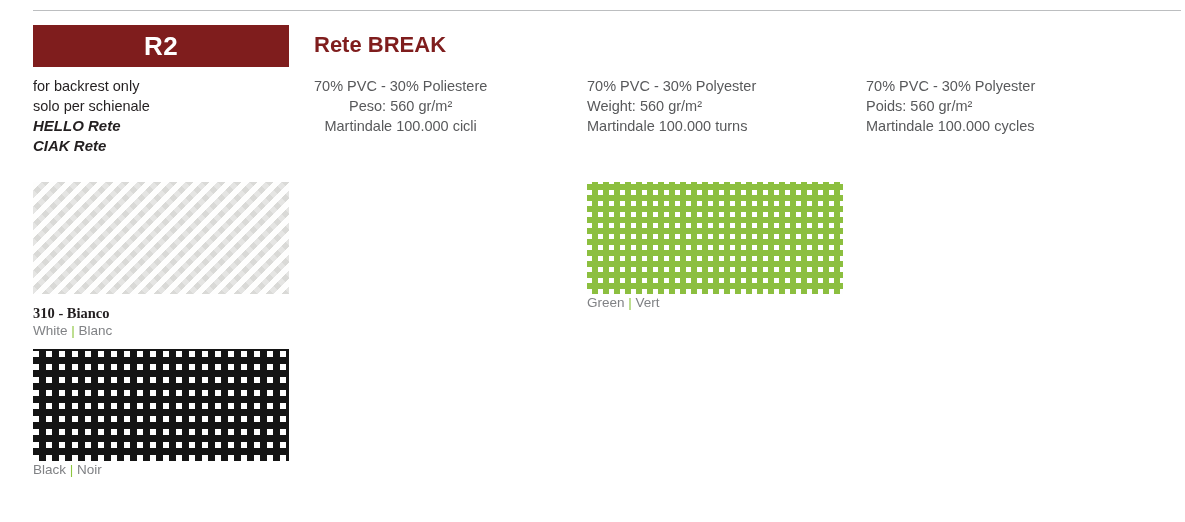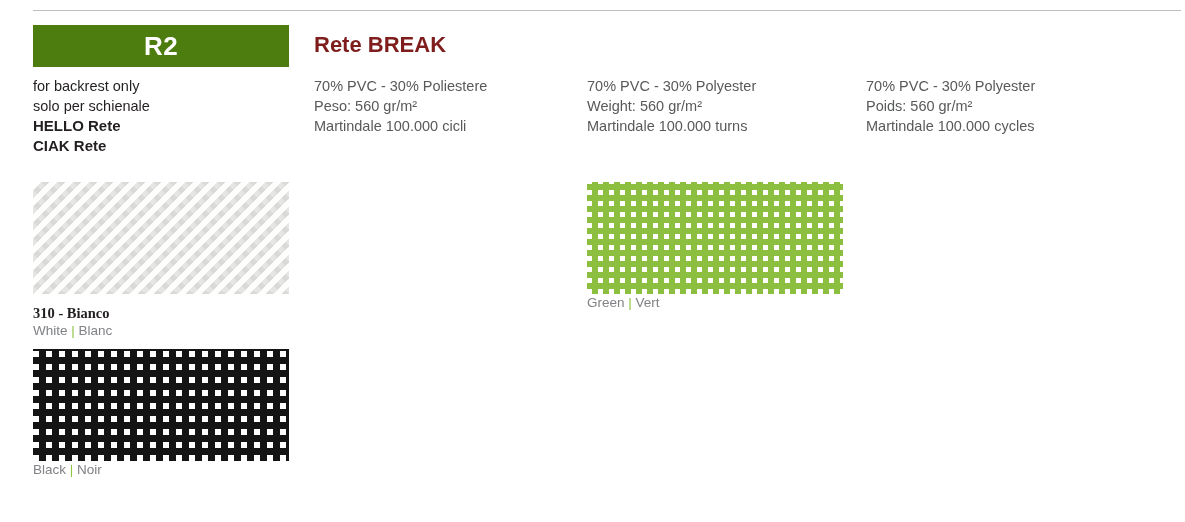--- a/index.html
+++ b/index.html
@@ -26,59 +26,60 @@
   
   .left-col {
     position: absolute;
     left: 33px;
     top: 25px;
     width: 256px;
   }
   .code-banner {
     width: 256px;
     height: 42px;
-    background: #4d7c0f;
+    background: #7f1d1d;
     color: #ffffff;
     font-size: 26px;
     font-weight: bold;
     display: flex;
     align-items: center;
     justify-content: center;
     letter-spacing: 0.5px;
   }
   .left-lines {
     margin-top: 9px;
   }
   .left-lines div {
     font-size: 14.5px;
     line-height: 20px;
     color: #231f20;
   }
   .left-bold {
     font-weight: bold;
     font-size: 15px !important;
     line-height: 20px;
+    font-style: italic;
   }
   
   .title {
     position: absolute;
     left: 314px;
     top: 32px;
     font-size: 22px;
     font-weight: bold;
     color: #7f1d1d;
   }
   .spec-block {
     position: absolute;
     top: 76px;
     font-size: 14.5px;
     line-height: 20px;
     color: #58595b;
   }
-  .spec-it { left: 314px; }
+  .spec-it { left: 314px; text-align: center; }
   .spec-en { left: 587px; }
   .spec-fr { left: 866px; }
   .spec-block div { white-space: nowrap; }
   
   .swatch-wrap {
     position: absolute;
   }
   .swatch {
     width: 256px;
     height: 112px;

